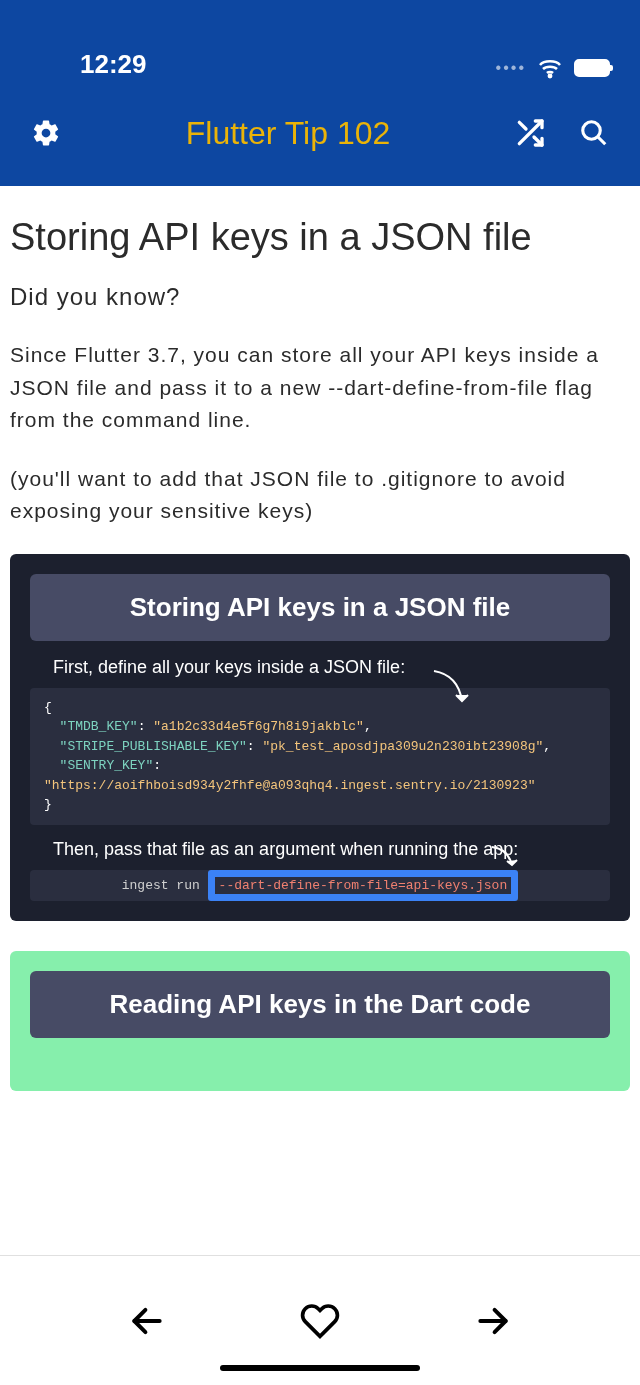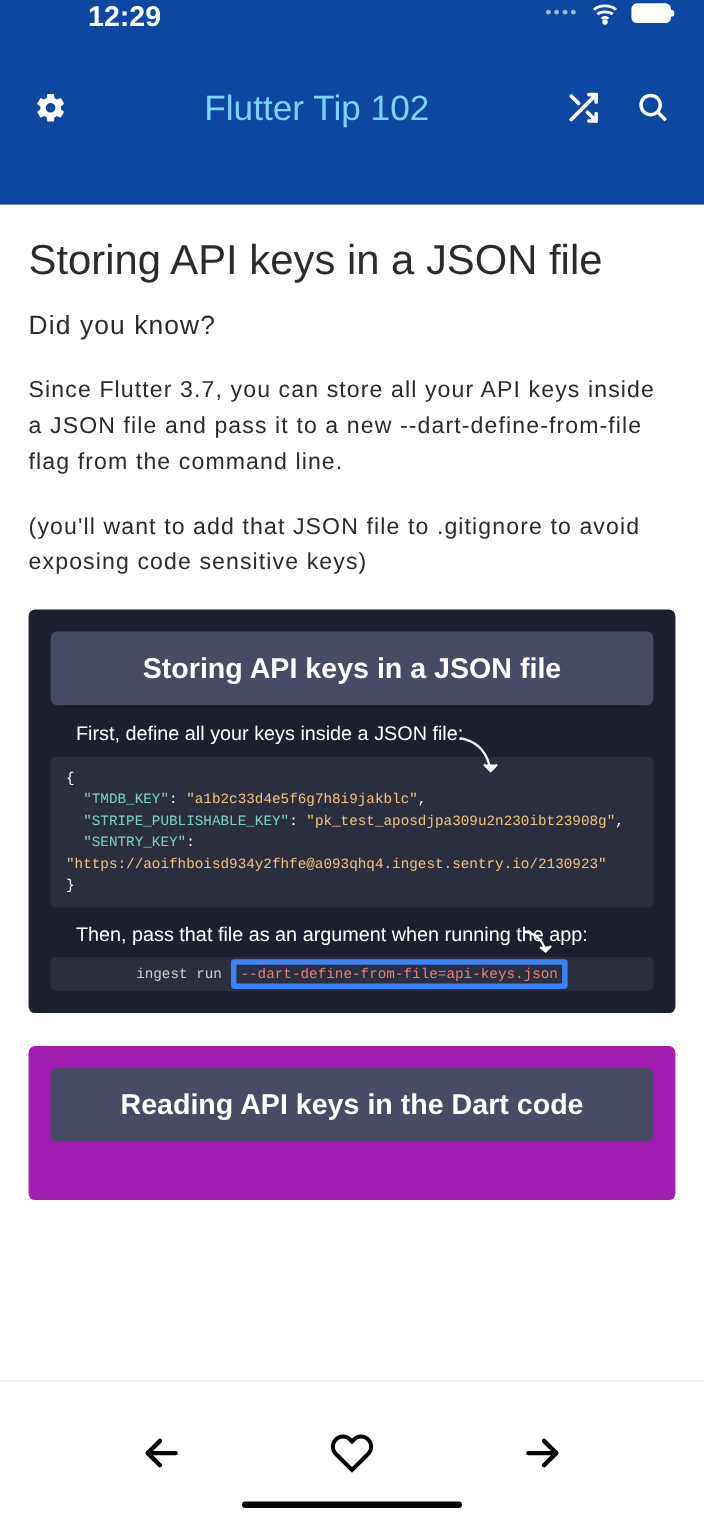--- a/index.html
+++ b/index.html
@@ -13,21 +13,21 @@
       font-family: -apple-system, BlinkMacSystemFont, 'Segoe UI', Arial, sans-serif;
       background: #fff;
       display: flex;
       flex-direction: column;
       overflow: hidden;
     }
     .status-bar {
       background: #0d47a1;
       height: 80px;
       display: flex;
-      align-items: flex-start;
+      align-items: flex-end;
       justify-content: space-between;
       padding: 0 30px;
       color: #fff;
     }
     .time {
       font-size: 26px;
       font-weight: 600;
       margin-left: 50px;
     }
     .status-icons {
@@ -58,24 +58,24 @@
       top: 4px;
       width: 3px;
       height: 6px;
       background: #fff;
       border-radius: 0 2px 2px 0;
     }
     .app-bar {
       background: #0d47a1;
       height: 106px;
       display: flex;
-      align-items: flex-start;
+      align-items: center;
       justify-content: space-between;
       padding: 0 28px;
-      color: #7dd3fc;
+      color: #eab308;
     }
     .app-title {
       font-size: 32px;
       font-weight: 500;
       flex: 1;
       text-align: center;
     }
     .icon-btn {
       width: 36px;
       height: 36px;
@@ -83,21 +83,21 @@
       align-items: center;
       justify-content: center;
       cursor: pointer;
     }
     .right-icons {
       display: flex;
       gap: 28px;
     }
     .content {
       flex: 1;
-      padding: 30px 26px;
+      padding: 30px 10px;
       overflow: hidden;
       color: #2b2b2b;
     }
     .article-title {
       font-size: 38px;
       font-weight: 500;
       margin-bottom: 24px;
     }
     .subtitle {
       font-size: 24px;
@@ -147,21 +147,21 @@
       color: #7dd3c0;
     }
     .code-val {
       color: #f4c57c;
     }
     .code-cmd {
       color: #d0d0d0;
     }
     .code-flag {
       color: #f08070;
-      border: 5px solid #3b82f6;
+      border: 7px solid #3b82f6;
       border-radius: 3px;
       padding: 1px 4px;
     }
     .cmd-block {
       background: #2a2e3f;
       border-radius: 4px;
       padding: 8px 14px;
       font-family: 'Courier New', monospace;
       font-size: 13px;
       text-align: center;
@@ -174,21 +174,21 @@
       height: 40px;
     }
     .arrow-svg2 {
       position: absolute;
       right: 90px;
       top: 6px;
       width: 30px;
       height: 24px;
     }
     .code-card2 {
-      background: #a21caf;
+      background: #86efac;
       border-radius: 6px;
       padding: 20px;
       color: #fff;
       height: 140px;
       overflow: hidden;
     }
     .bottom-nav {
       height: 130px;
       border-top: 1px solid #e0e0e0;
       display: flex;
@@ -256,21 +256,21 @@
         <line x1="21" y1="21" x2="15" y2="15"></line>
       </svg>
     </div>
   </div>
 </div>
 
 <div class="content">
   <h1 class="article-title">Storing API keys in a JSON file</h1>
   <p class="subtitle">Did you know?</p>
   <p class="paragraph">Since Flutter 3.7, you can store all your API keys inside a JSON file and pass it to a new --dart-define-from-file flag from the command line.</p>
-  <p class="paragraph">(you'll want to add that JSON file to .gitignore to avoid exposing code sensitive keys)</p>
+  <p class="paragraph">(you'll want to add that JSON file to .gitignore to avoid exposing your sensitive keys)</p>
 
   <div class="code-card">
     <div class="code-card-header">Storing API keys in a JSON file</div>
     <div class="code-card-text">
       <span>First, define all your keys inside a JSON file:</span>
       <svg class="arrow-svg" viewBox="0 0 40 40" fill="none" stroke="#fff" stroke-width="2">
         <path d="M4 4 Q 28 8, 32 34"></path>
         <polyline points="26,28 32,34 38,28" fill="#fff"></polyline>
       </svg>
     </div>

